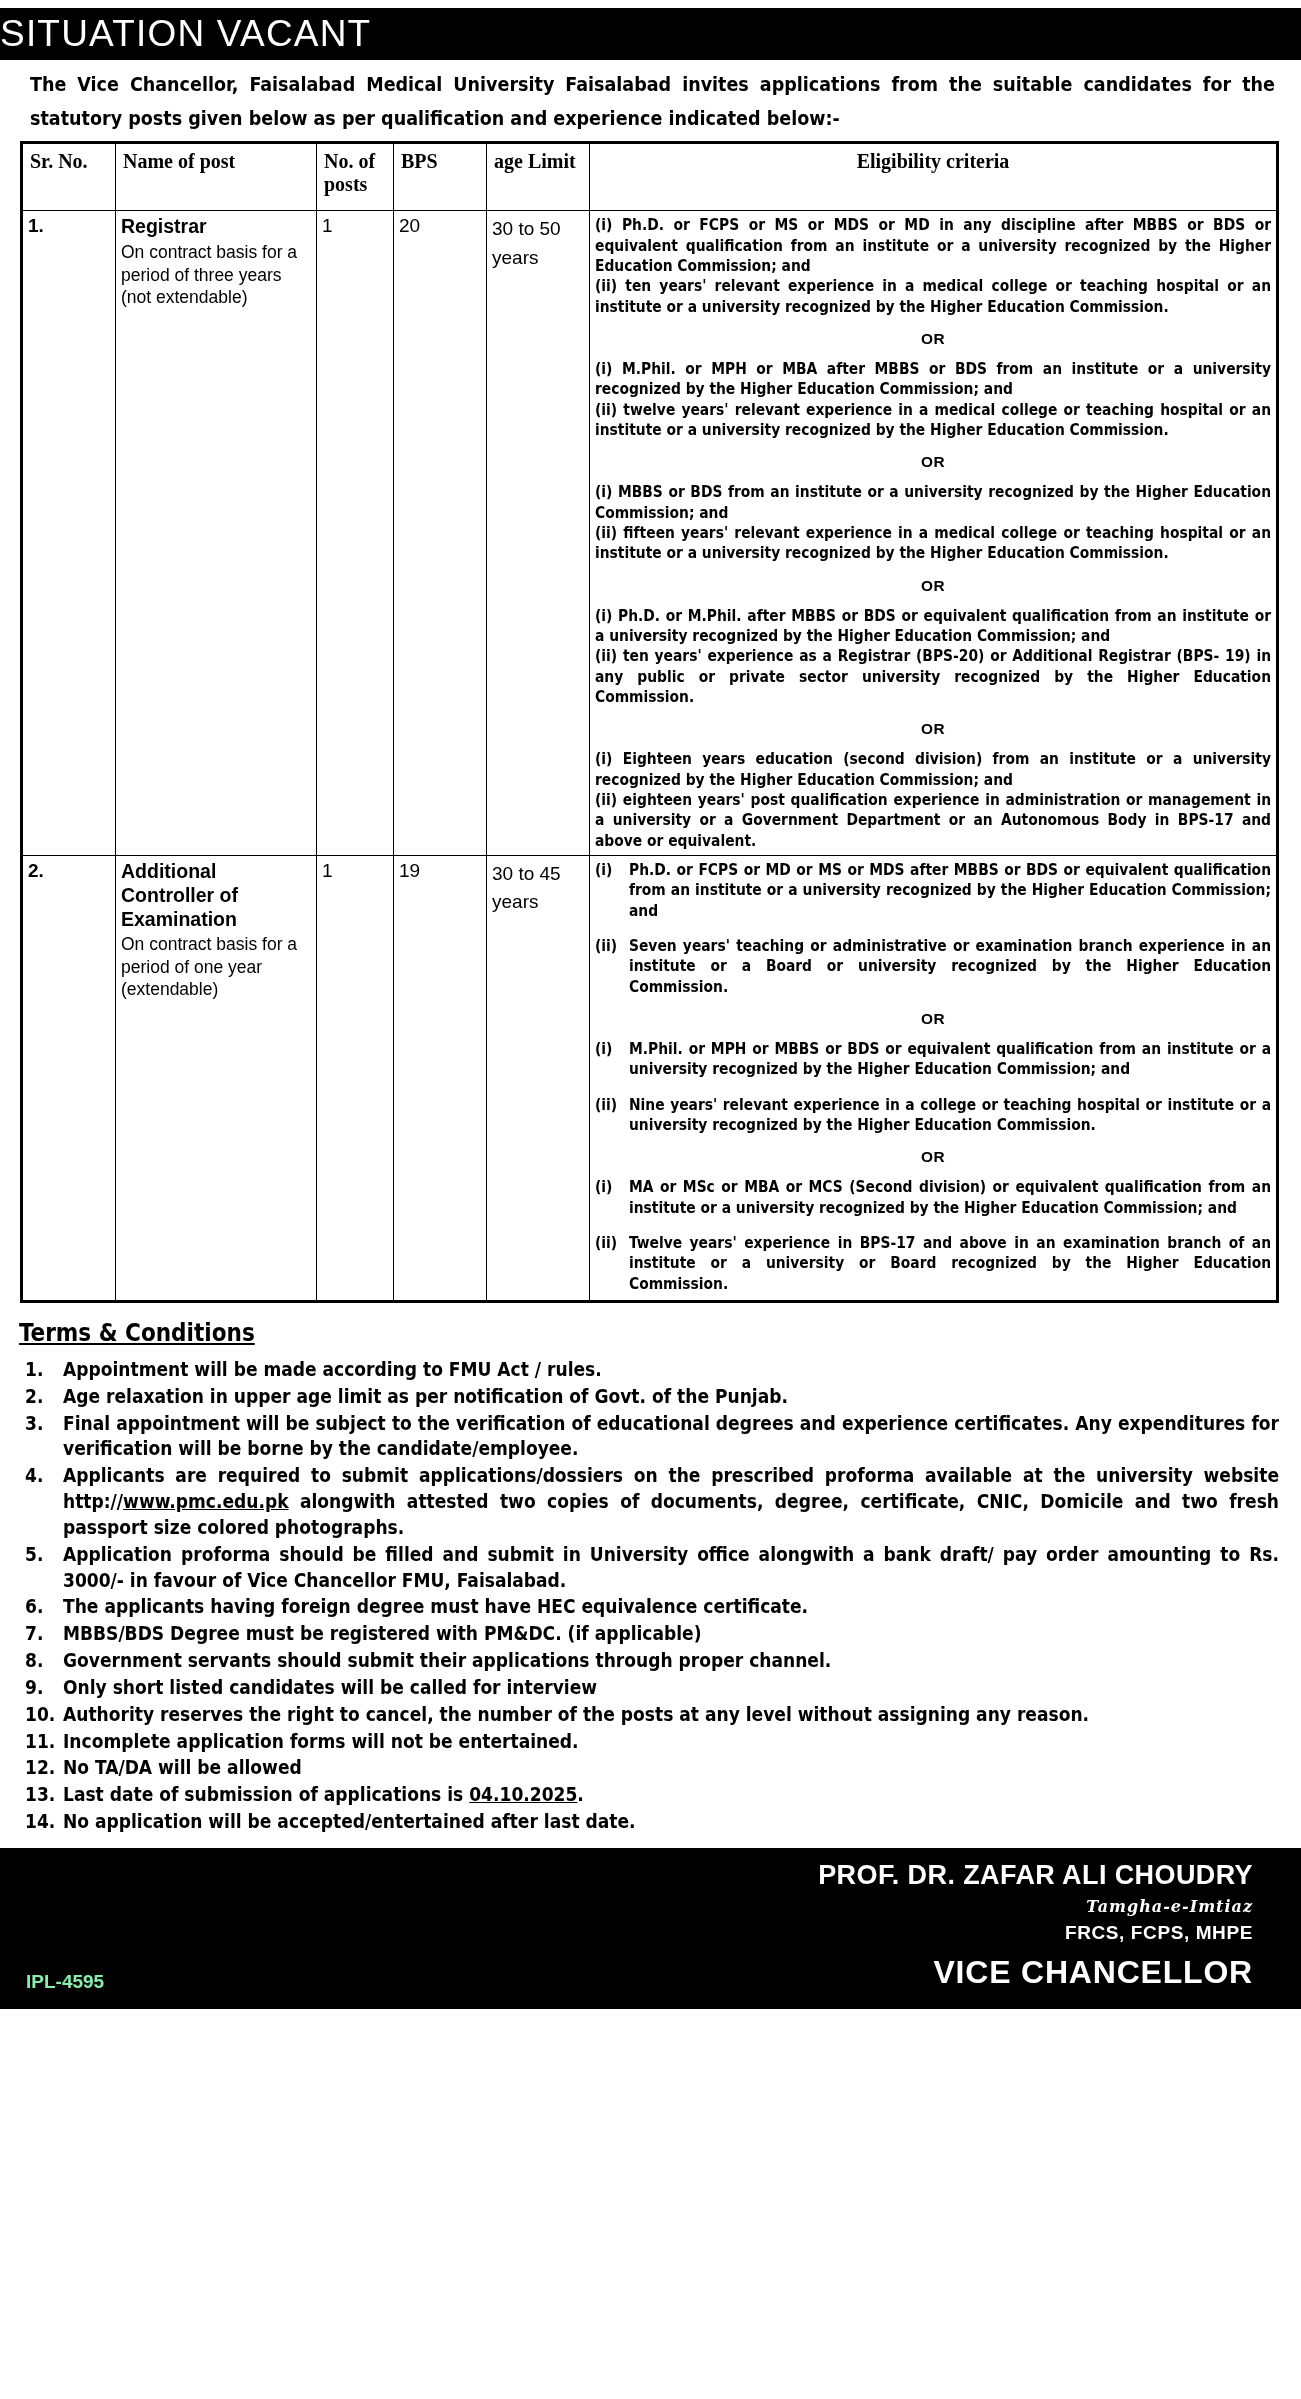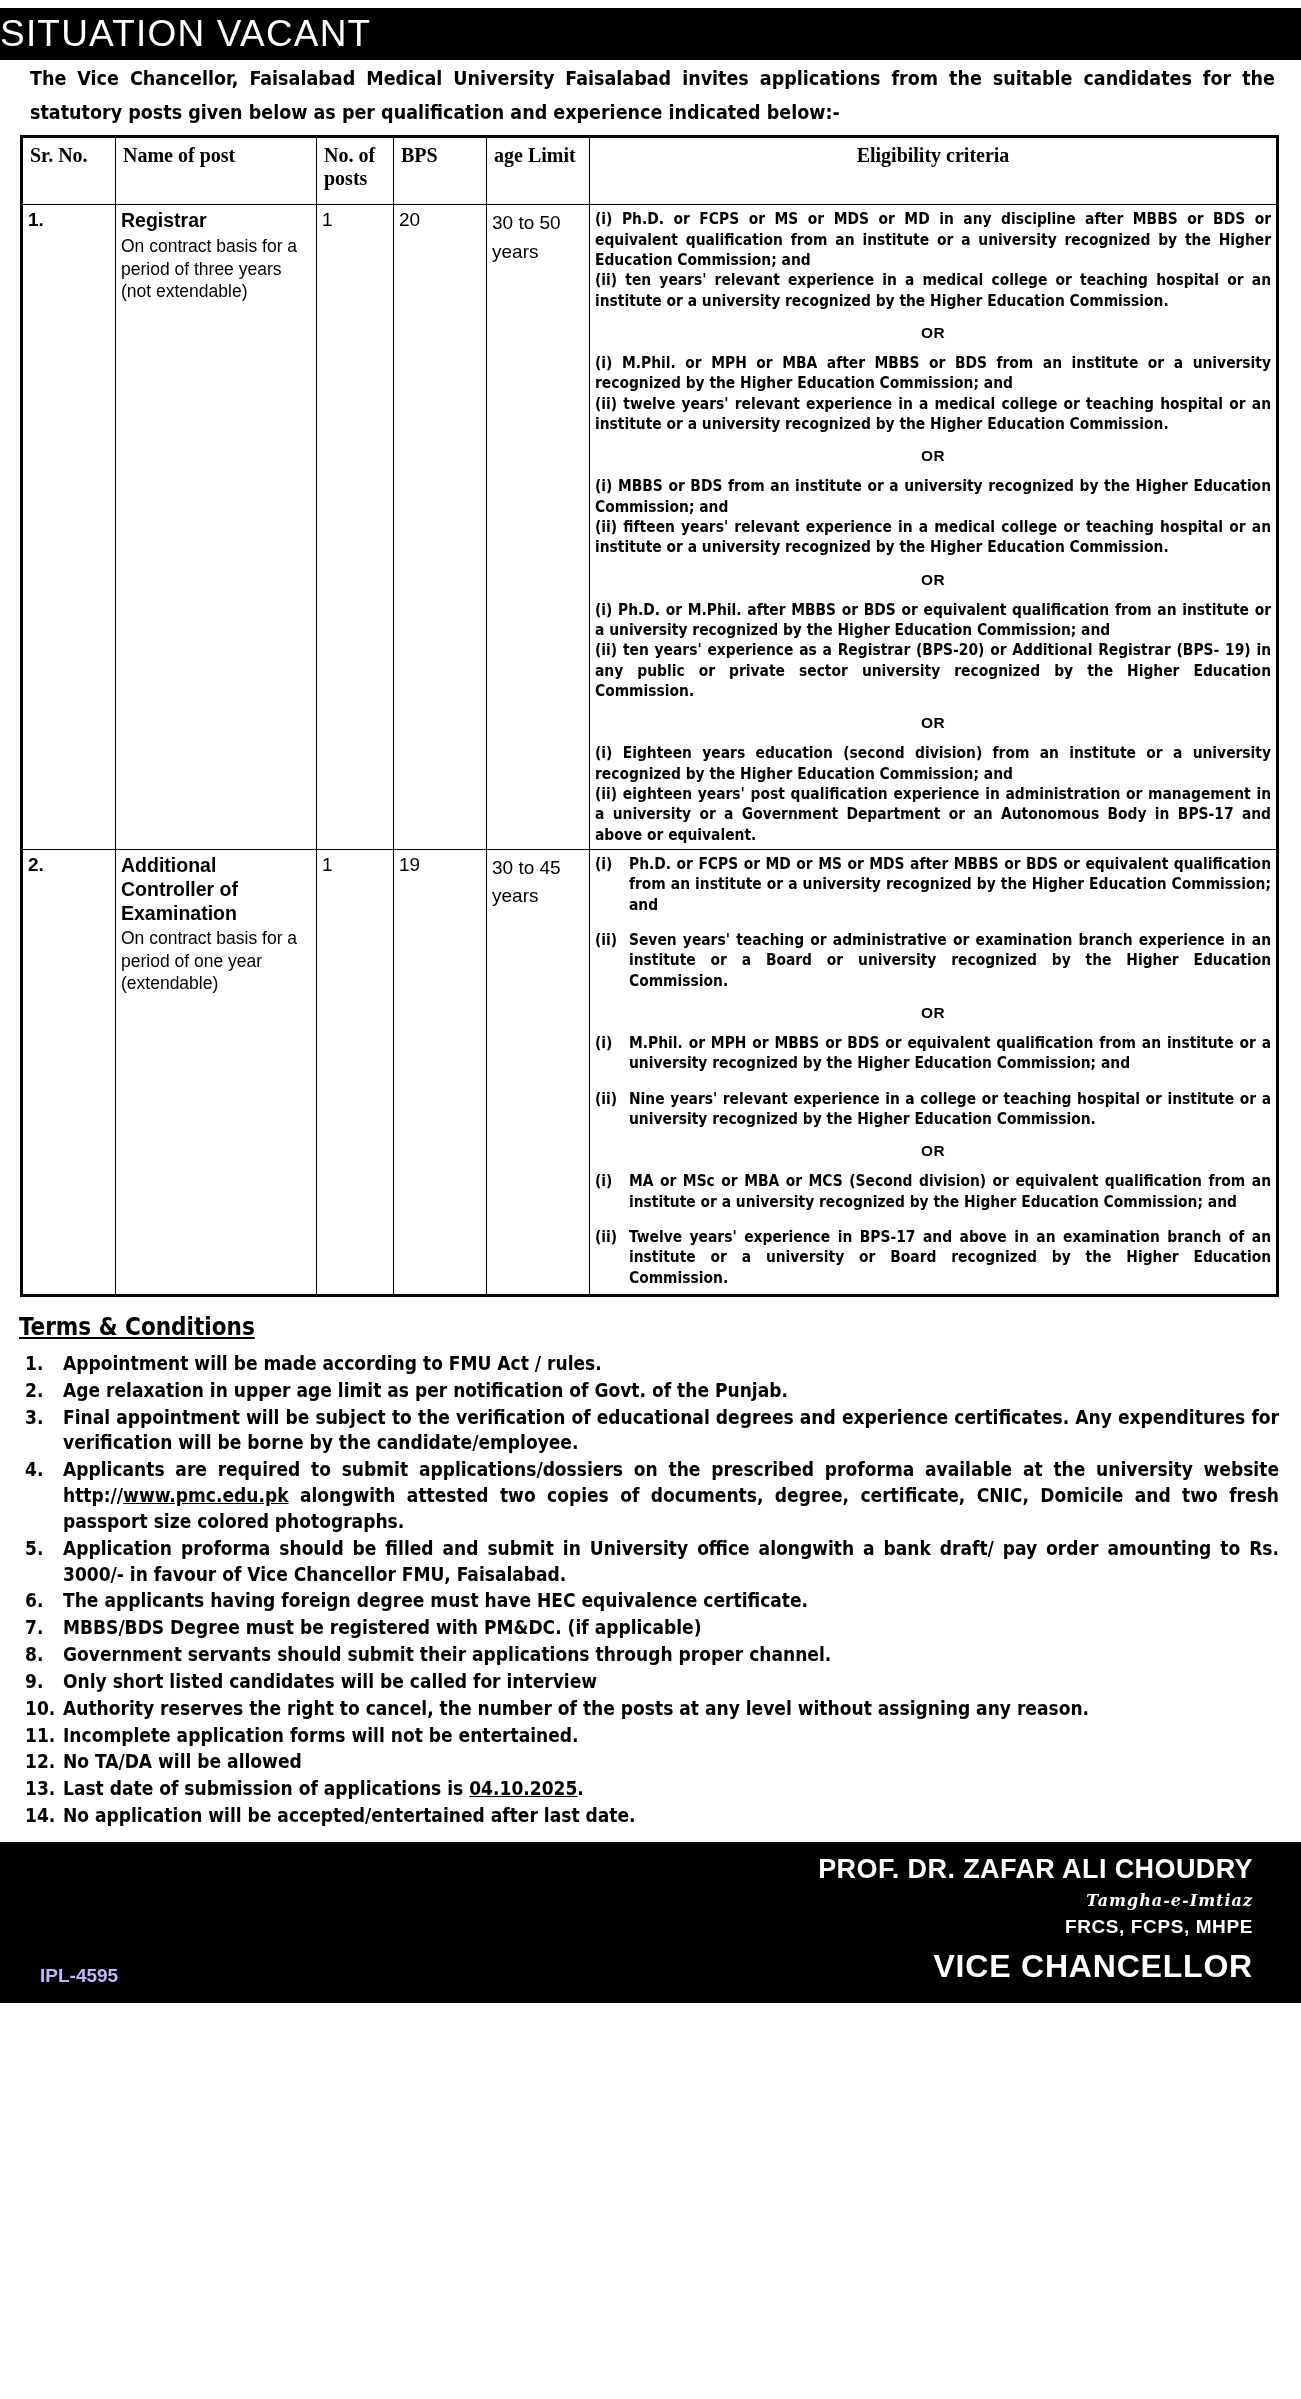--- a/index.html
+++ b/index.html
@@ -18,21 +18,21 @@
     display:flex;align-items:center;
     margin-top:8px;
   }
   .title-band .title-text{
     font-size:37px;font-weight:400;letter-spacing:1.2px;
     font-family:"Liberation Sans", sans-serif;
   }
 
   
   .intro{
-    padding:2px 26px 6px 30px;
+    padding:8px 26px 6px 30px;
     font-size:19.5px;font-weight:bold;line-height:1.72;
     text-align:justify;
     font-family:"DejaVu Sans Condensed","Liberation Sans",sans-serif;
   }
 
   
   .tbl-wrap{padding:0 22px 0 20px;}
   table.jobs{
     width:100%;border-collapse:collapse;
     border:3px solid #000;
@@ -133,22 +133,22 @@
   .footer-right{text-align:right;padding-right:8px;}
   .f-name{font-size:27px;font-weight:bold;letter-spacing:.4px;line-height:1.16;}
   .f-award{
     font-size:16px;font-style:italic;font-weight:bold;
     font-family:"DejaVu Serif","Liberation Serif",serif;
     letter-spacing:1px;margin-top:6px;
   }
   .f-quals{font-size:19px;font-weight:bold;margin-top:6px;letter-spacing:.6px;}
   .f-role{font-size:32px;font-weight:bold;margin-top:10px;letter-spacing:.8px;}
   .ipl{
-    position:absolute;left:40px;bottom:16px;
-    font-size:19px;font-weight:bold;color:#c4b5fd;
+    position:absolute;left:26px;bottom:16px;
+    font-size:19px;font-weight:bold;color:#86efac;
   }
 </style>
 </head>
 <body>
 
 <div class="page">
 
   <div class="title-band">
     <span class="title-text">SITUATION VACANT</span>
   </div>

